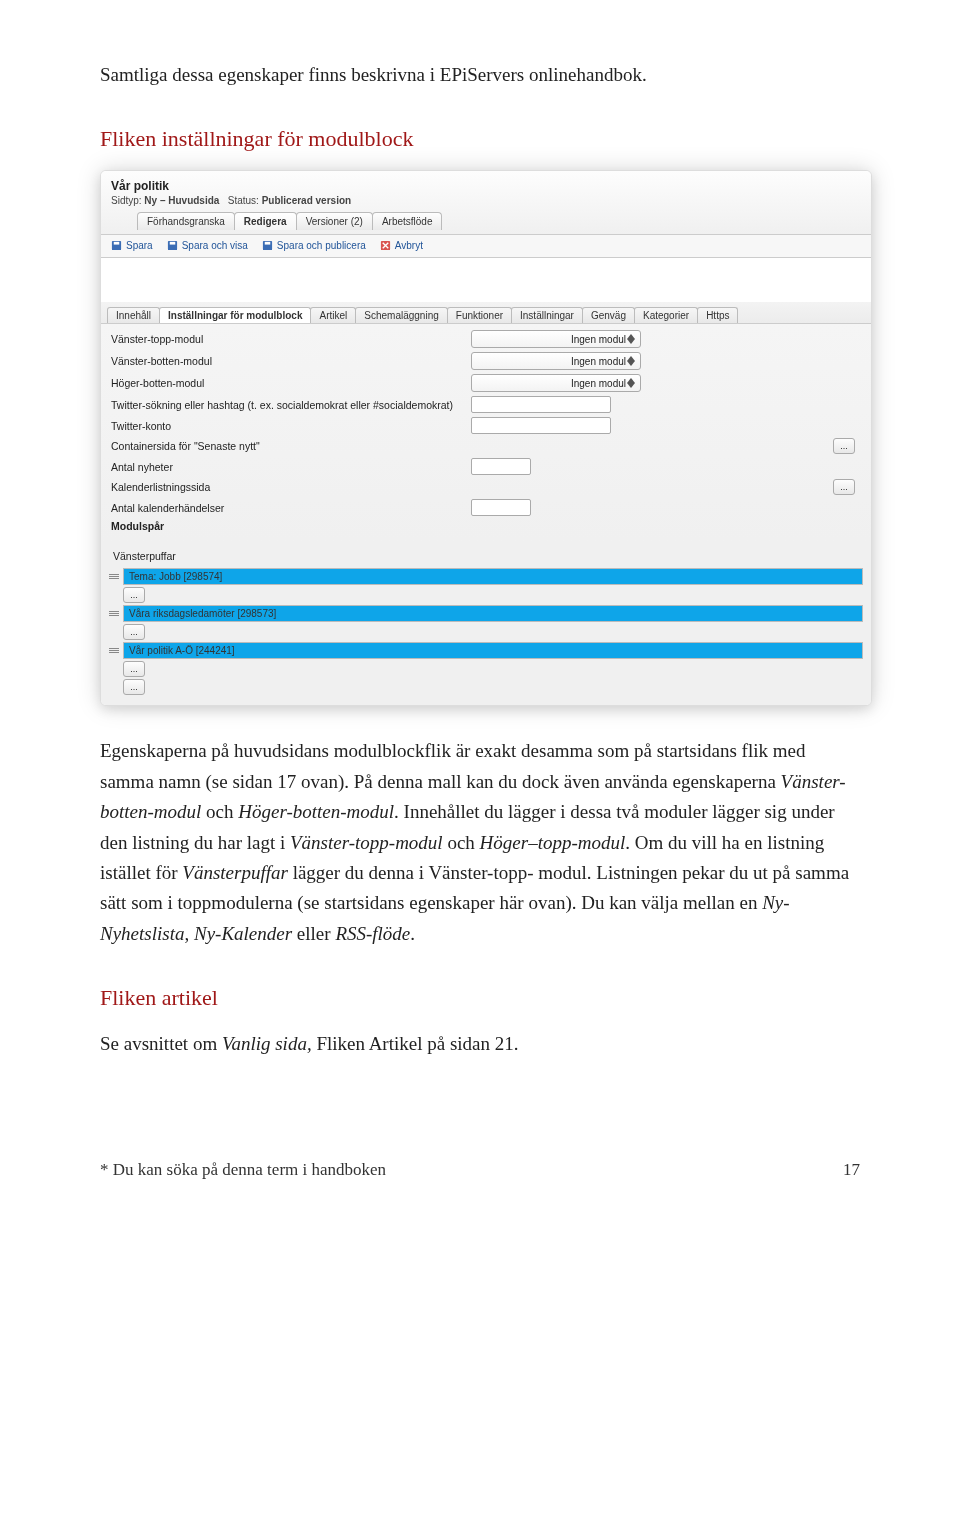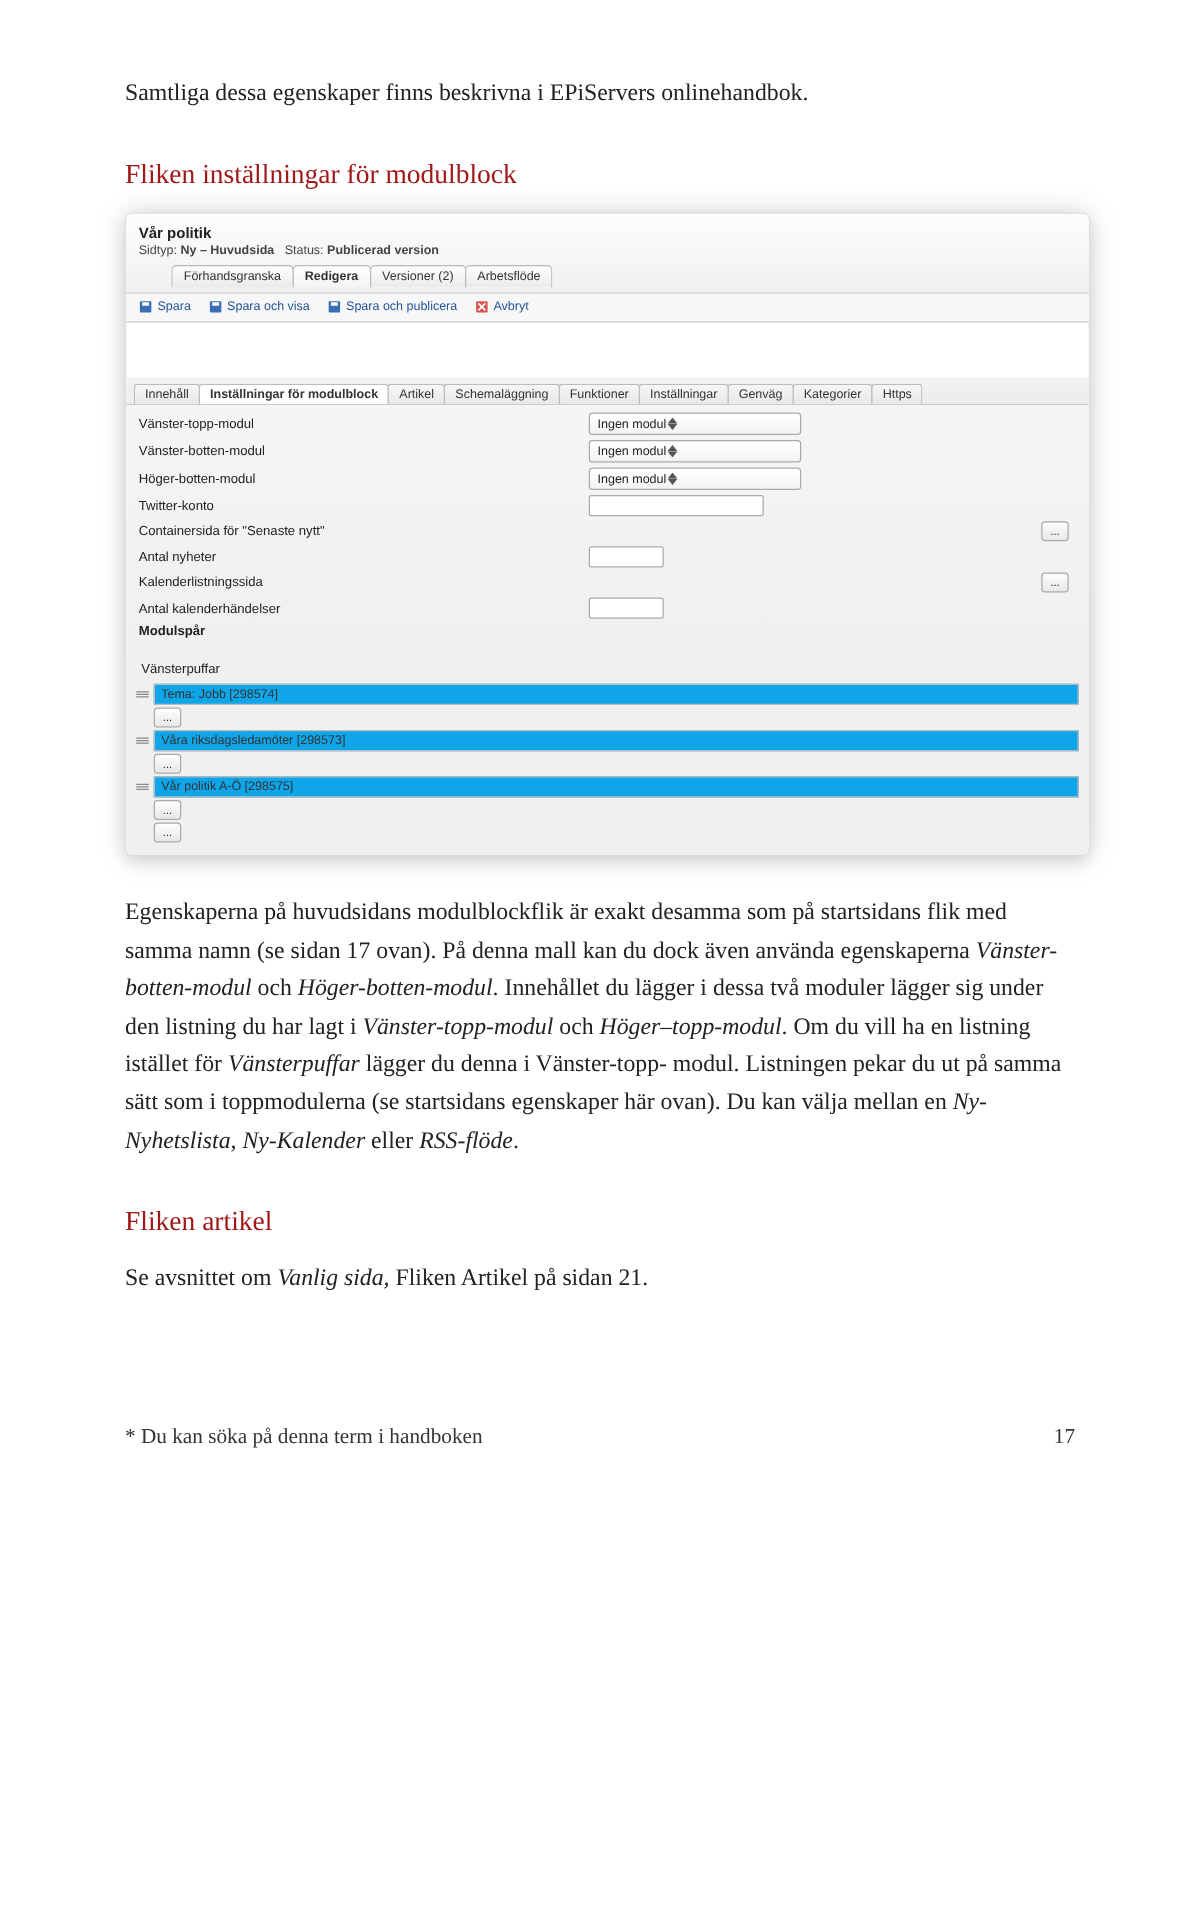--- a/index.html
+++ b/index.html
@@ -137,21 +137,21 @@
     gap:4px;
   }
   .select {
     width: 170px;
     height:18px;
     border:1px solid #aaa;
     border-radius:3px;
     background: linear-gradient(#fff,#f3f3f3);
     display:flex;
     align-items:center;
-    justify-content:flex-start;
+    justify-content:flex-end;
     padding:0 4px 0 6px;
     font-size:10px;
   }
   .select .arrows {
     width:10px;
     height:14px;
     display:flex; flex-direction:column; align-items:center; justify-content:center;
     color:#555;
   }
   .input {
@@ -326,20 +326,26 @@
                   <path d="M0 5 L4 0 L8 5 Z" fill="#555"></path>
                 </svg>
                 <svg viewBox="0 0 8 5">
                   <path d="M0 0 L4 5 L8 0 Z" fill="#555"></path>
                 </svg>
               </span>
             </div>
           </div>
       </div>
       <div class="form-row">
+        <div class="form-label">Twitter-sökning eller hashtag (t. ex. socialdemokrat eller #socialdemokrat)</div>
+        <div class="form-ctrl">
+            <div class="input md"></div>
+          </div>
+      </div>
+      <div class="form-row">
         <div class="form-label">Twitter-konto</div>
         <div class="form-ctrl">
             <div class="input md"></div>
           </div>
       </div>
       <div class="form-row">
         <div class="form-label">Containersida för "Senaste nytt"</div>
         <div class="form-ctrl">
             <div class="dots">...</div>
           </div>
@@ -395,21 +401,21 @@
         <div style="width:10px"></div>
         <div class="dots" style="margin-left:0">...</div>
       </div>
 
       <div class="puff-item">
         <div class="drag">
             <span></span>
             <span></span>
             <span></span>
           </div>
-        <div class="puff-field">Vår politik A-Ö [298575]</div>
+        <div class="puff-field">Vår politik A-Ö [244241]</div>
       </div>
       <div class="puff-item">
         <div style="width:10px"></div>
         <div class="dots" style="margin-left:0">...</div>
       </div>
 
       <div class="puff-item">
         <div style="width:10px"></div>
         <div class="dots" style="margin-left:0">...</div>
       </div>

